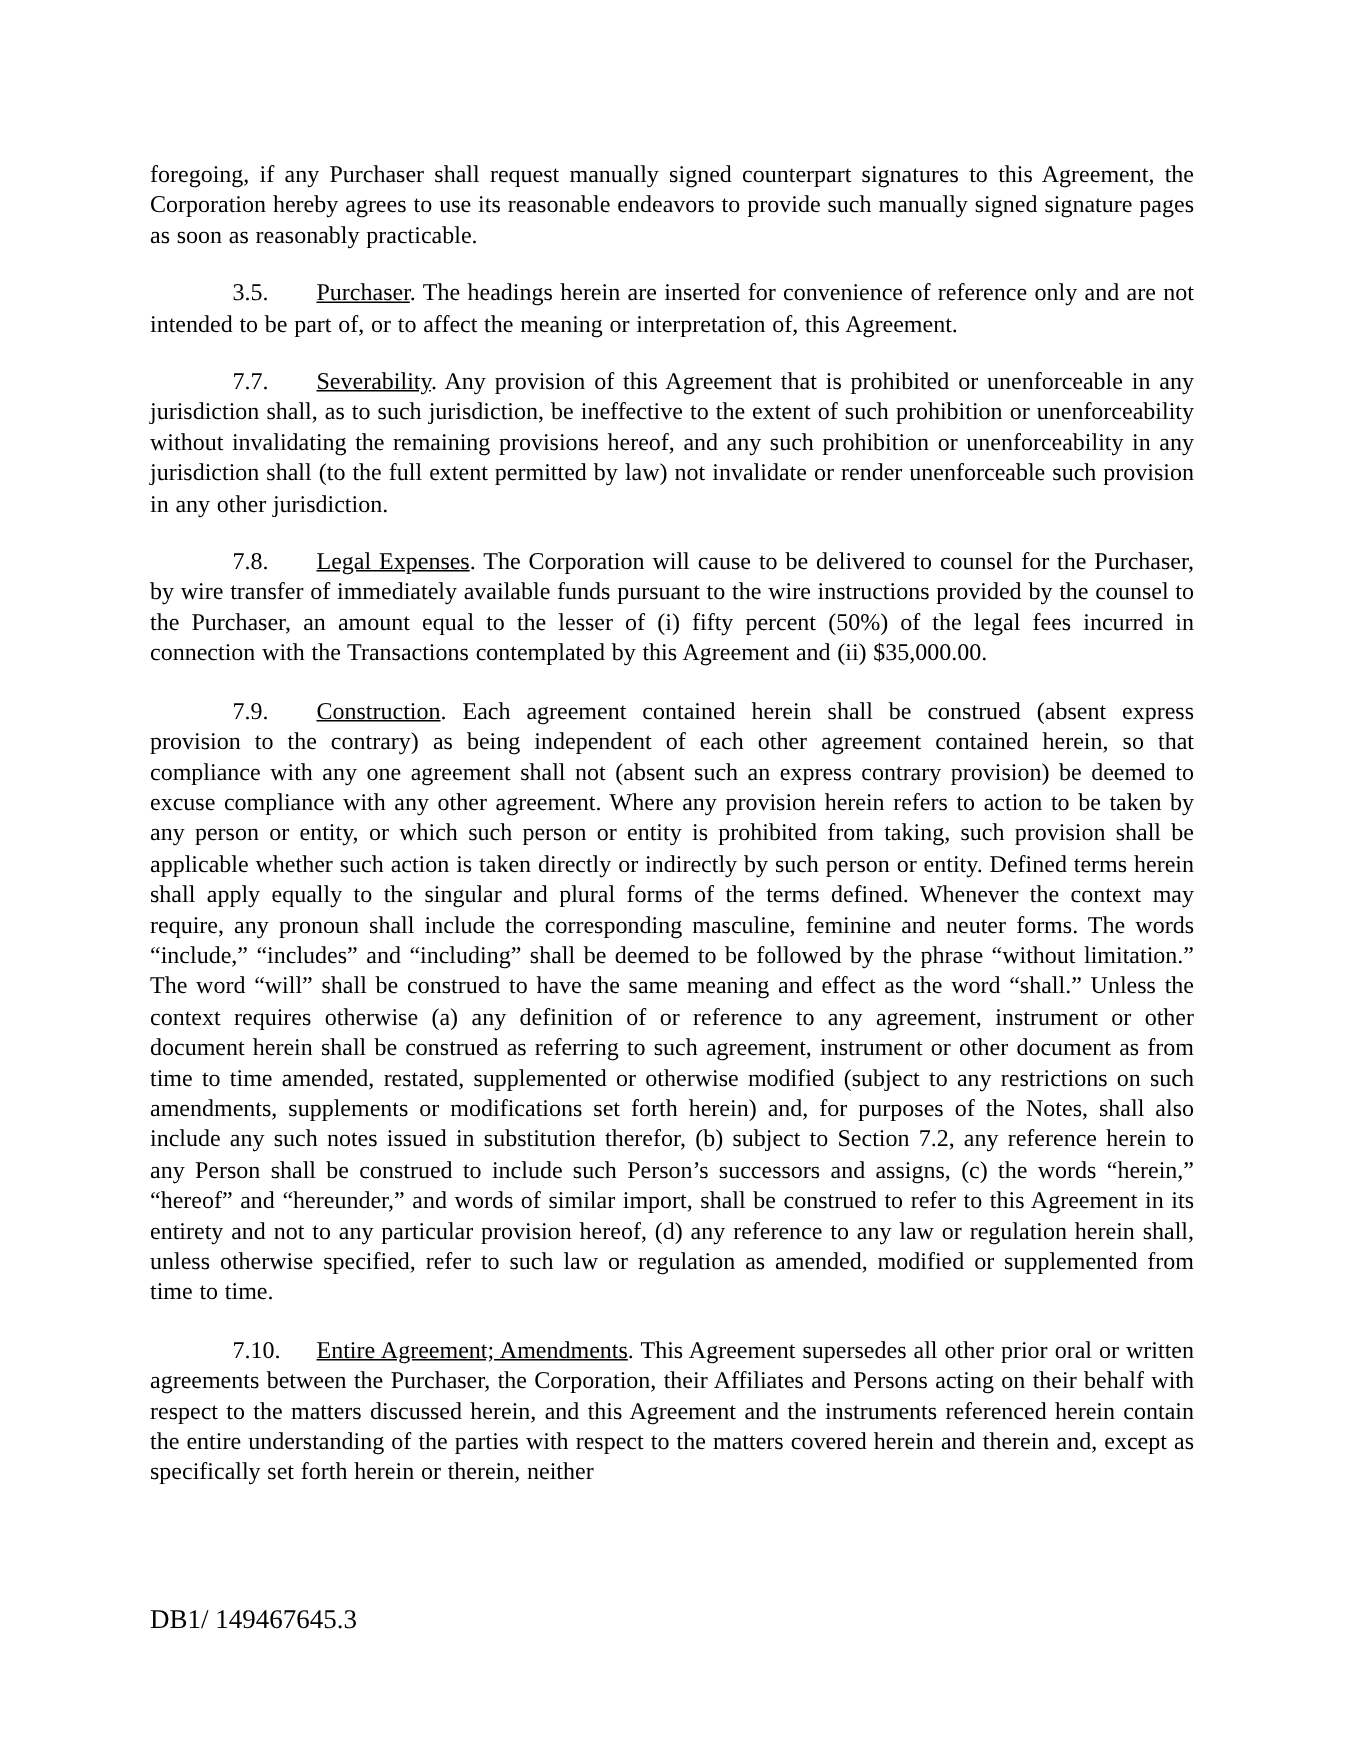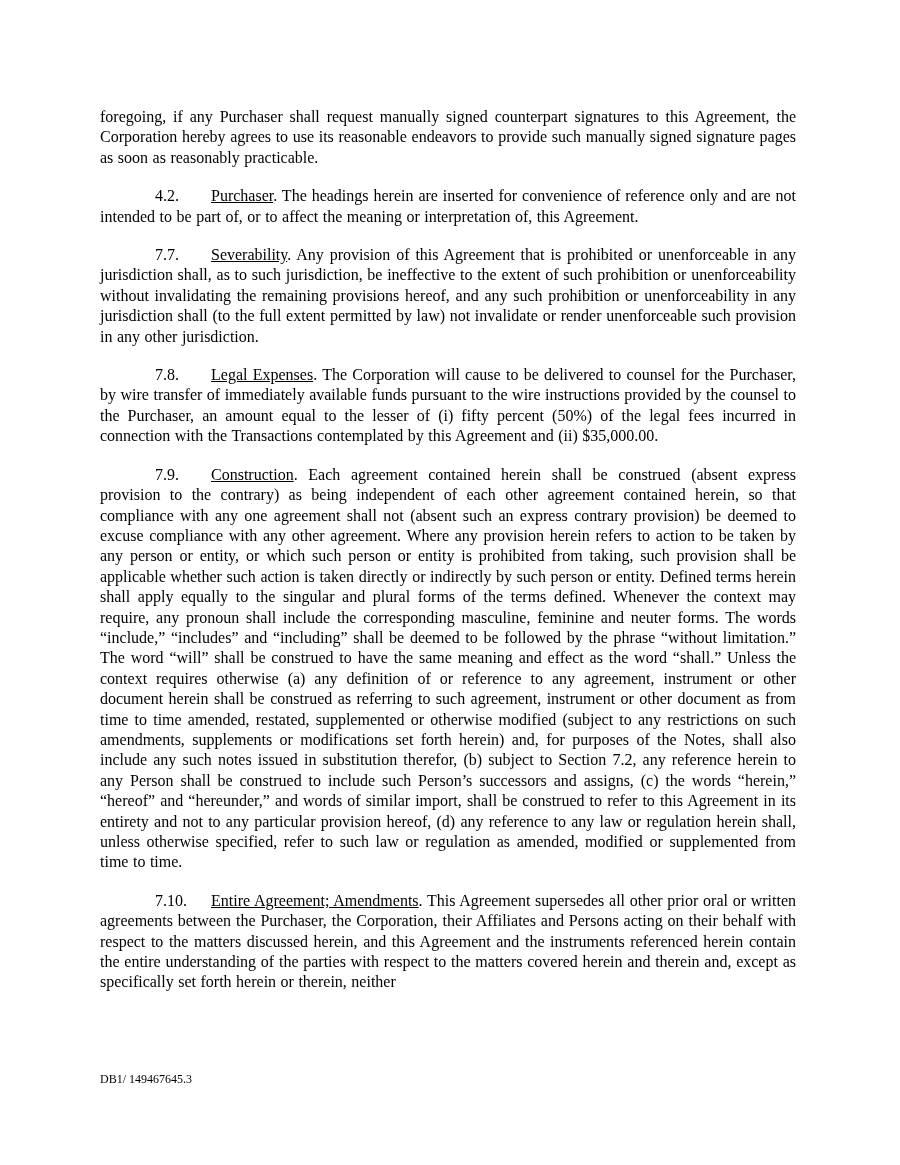--- a/index.html
+++ b/index.html
@@ -34,33 +34,33 @@
     width: 56px;
     text-indent: 0;
   }
   .sec-title {
     text-decoration: underline;
   }
   .footer {
     position: absolute;
     left: 100px;
     top: 1072px;
-    font-size: 12px;
+    font-size: 18px;
     line-height: 14px;
     text-align: left;
   }
 </style>
 </head>
 <body>
 
 <div class="page">
 
   <p class="para continuation">foregoing, if any Purchaser shall request manually signed counterpart signatures to this Agreement, the Corporation hereby agrees to use its reasonable endeavors to provide such manually signed signature pages as soon as reasonably practicable.</p>
 
-  <p class="para section"><span class="sec-num">4.2.</span><span class="sec-title">Purchaser</span><span class="sec-body">. The headings herein are inserted for convenience of reference only and are not intended to be part of, or to affect the meaning or interpretation of, this Agreement.</span></p>
+  <p class="para section"><span class="sec-num">3.5.</span><span class="sec-title">Purchaser</span><span class="sec-body">. The headings herein are inserted for convenience of reference only and are not intended to be part of, or to affect the meaning or interpretation of, this Agreement.</span></p>
 
   <p class="para section"><span class="sec-num">7.7.</span><span class="sec-title">Severability</span><span class="sec-body">. Any provision of this Agreement that is prohibited or unenforceable in any jurisdiction shall, as to such jurisdiction, be ineffective to the extent of such prohibition or unenforceability without invalidating the remaining provisions hereof, and any such prohibition or unenforceability in any jurisdiction shall (to the full extent permitted by law) not invalidate or render unenforceable such provision in any other jurisdiction.</span></p>
 
   <p class="para section"><span class="sec-num">7.8.</span><span class="sec-title">Legal Expenses</span><span class="sec-body">. The Corporation will cause to be delivered to counsel for the Purchaser, by wire transfer of immediately available funds pursuant to the wire instructions provided by the counsel to the Purchaser, an amount equal to the lesser of (i) fifty percent (50%) of the legal fees incurred in connection with the Transactions contemplated by this Agreement and (ii) $35,000.00.</span></p>
 
   <p class="para section"><span class="sec-num">7.9.</span><span class="sec-title">Construction</span><span class="sec-body">. Each agreement contained herein shall be construed (absent express provision to the contrary) as being independent of each other agreement contained herein, so that compliance with any one agreement shall not (absent such an express contrary provision) be deemed to excuse compliance with any other agreement. Where any provision herein refers to action to be taken by any person or entity, or which such person or entity is prohibited from taking, such provision shall be applicable whether such action is taken directly or indirectly by such person or entity. Defined terms herein shall apply equally to the singular and plural forms of the terms defined. Whenever the context may require, any pronoun shall include the corresponding masculine, feminine and neuter forms. The words “include,” “includes” and “including” shall be deemed to be followed by the phrase “without limitation.” The word “will” shall be construed to have the same meaning and effect as the word “shall.” Unless the context requires otherwise (a) any definition of or reference to any agreement, instrument or other document herein shall be construed as referring to such agreement, instrument or other document as from time to time amended, restated, supplemented or otherwise modified (subject to any restrictions on such amendments, supplements or modifications set forth herein) and, for purposes of the Notes, shall also include any such notes issued in substitution therefor, (b) subject to Section 7.2, any reference herein to any Person shall be construed to include such Person’s successors and assigns, (c) the words “herein,” “hereof” and “hereunder,” and words of similar import, shall be construed to refer to this Agreement in its entirety and not to any particular provision hereof, (d) any reference to any law or regulation herein shall, unless otherwise specified, refer to such law or regulation as amended, modified or supplemented from time to time.</span></p>
 
   <p class="para section"><span class="sec-num">7.10.</span><span class="sec-title">Entire Agreement; Amendments</span><span class="sec-body">. This Agreement supersedes all other prior oral or written agreements between the Purchaser, the Corporation, their Affiliates and Persons acting on their behalf with respect to the matters discussed herein, and this Agreement and the instruments referenced herein contain the entire understanding of the parties with respect to the matters covered herein and therein and, except as specifically set forth herein or therein, neither</span></p>
 
   <div class="footer">DB1/ 149467645.3</div>

